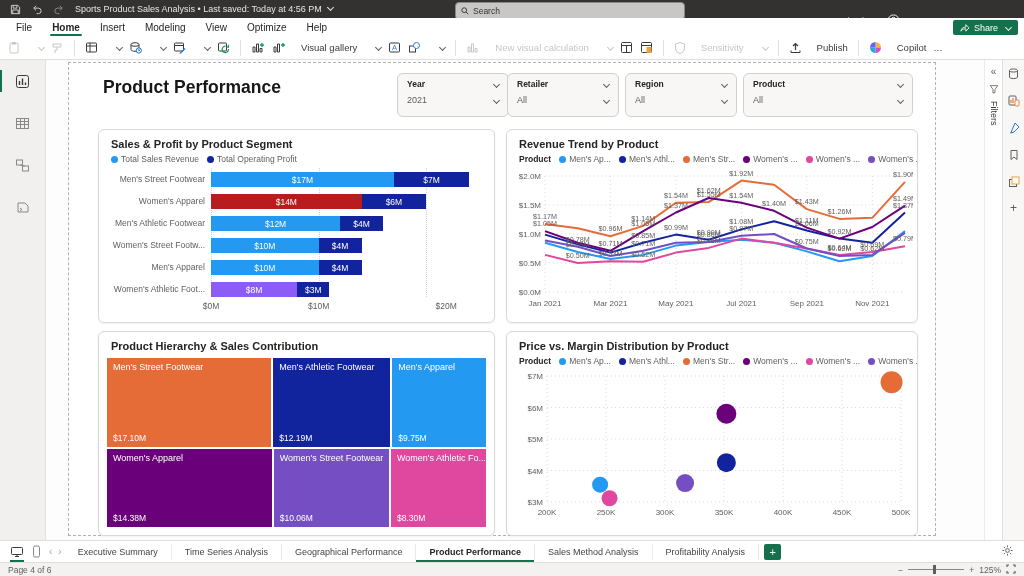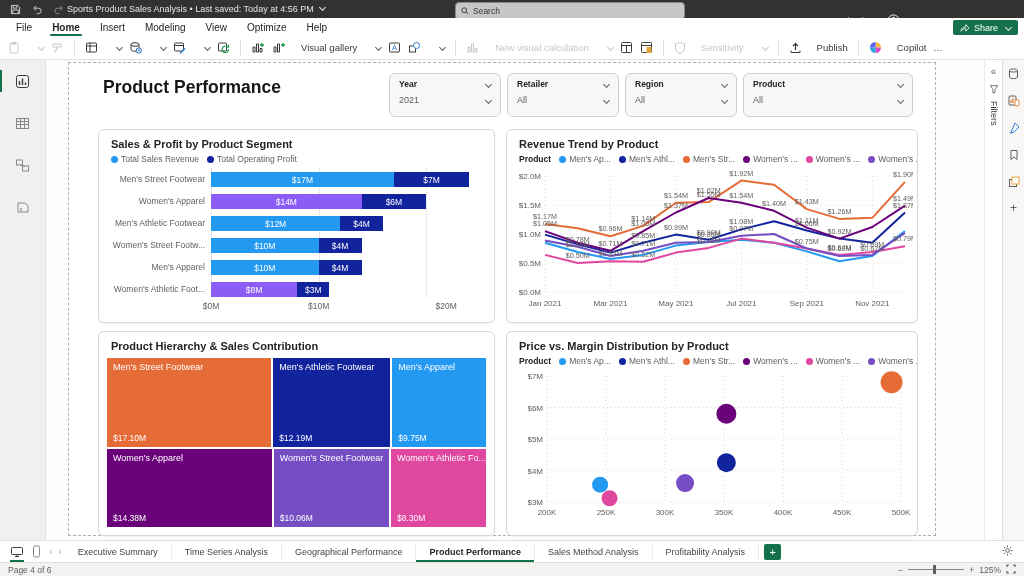--- a/index.html
+++ b/index.html
@@ -4,21 +4,21 @@
 <style>
   * { margin:0; padding:0; box-sizing:border-box; }
   html,body { width:1024px; height:576px; overflow:hidden; font-family:"Liberation Sans",sans-serif; background:#fff; position:relative; }
   .chev { display:inline-block; width:5px; height:5px; border-right:1.2px solid #605e5c; border-bottom:1.2px solid #605e5c; transform:rotate(45deg); margin-left:4px; vertical-align:2px; }
   .chev.w { border-color:#e8e8e8; }
   .chev.dis { border-color:#c8c6c4; }
 
   
   #titlebar { position:absolute; top:0; left:0; width:1024px; height:18px; background:#333231; display:flex; align-items:center; color:#e8e6e3; font-size:9px; }
   #titlebar .tb-ic { margin-left:10px; display:flex; align-items:center; }
-  #titlebar .doc-title { margin-left:2px; white-space:nowrap; }
+  #titlebar .doc-title { margin-left:10px; white-space:nowrap; }
   #search-box { position:absolute; left:455px; top:2px; width:230px; height:13px; background:#c9c7c5; border:1px solid #8a8886; border-radius:4px; display:flex; align-items:center; color:#333; font-size:8.5px; padding:8px 5px; gap:4px; }
   #titlebar .right { position:absolute; right:0; top:0; height:18px; display:flex; align-items:center; gap:12px;margin-top:12px; }
   #titlebar .signin { font-size:9px; margin-right:6px; }
   .win-btn { width:26px; height:18px; display:flex; align-items:center; justify-content:center; font-size:9px; color:#fff; }
 
   
   #menubar { position:absolute; top:18px; left:0; width:1024px; height:18px; background:#fff; display:flex; align-items:flex-end; padding-left:6px; }
   .menu-tab { font-size:10px; color:#252423; padding:2px 10px 3px; position:relative; }
   .menu-tab.active { font-weight:bold; }
   .menu-tab.active::after { content:""; position:absolute; left:8px; right:8px; bottom:0; height:2.5px; background:#15714B; border-radius:2px; }
@@ -313,21 +313,21 @@
       <svg width="15" height="15" viewBox="0 0 15 15">
           <path d="M3 3 h7 l3 3 v6 h-10z" fill="none" stroke="#8a8886"></path>
           <path d="M5 8 l2 1.5 -2 1.5" fill="none" stroke="#8a8886"></path>
         </svg>
     </span>
   </div>
 
   <div id="page">
     <div id="page-title">Product Performance</div>
 
-    <div class="slicer" style="left:320px;width:112px;">
+    <div class="slicer" style="left:328px;width:112px;">
       <div class="srow1">
           <span>Year</span>
           <span class="chev"></span>
         </div>
       <div class="srow2">
           <span>2021</span>
           <span class="chev"></span>
         </div>
     </div>
     <div class="slicer" style="left:438px;width:112px;">
@@ -382,21 +382,21 @@
             <div>Men's Apparel</div>
             <div>Women's Athletic Foot...</div>
           </div>
         <div id="bar-area">
             <div id="bar-rows">
               <div class="brow">
                 <div class="bseg" style="width: 68%; background: rgb(36, 153, 242);">$17M</div>
                 <div class="bseg" style="width: 28%; background: rgb(18, 35, 158);">$7M</div>
               </div>
               <div class="brow">
-                <div class="bseg" style="width: 56%; background: #8b5cf6;">$14M</div>
+                <div class="bseg" style="width: 56%; background: #b91c1c;">$14M</div>
                 <div class="bseg" style="width: 24%; background: rgb(18, 35, 158);">$6M</div>
               </div>
               <div class="brow">
                 <div class="bseg" style="width: 48%; background: rgb(36, 153, 242);">$12M</div>
                 <div class="bseg" style="width: 16%; background: rgb(18, 35, 158);">$4M</div>
               </div>
               <div class="brow">
                 <div class="bseg" style="width: 40%; background: rgb(36, 153, 242);">$10M</div>
                 <div class="bseg" style="width: 16%; background: rgb(18, 35, 158);">$4M</div>
               </div>

